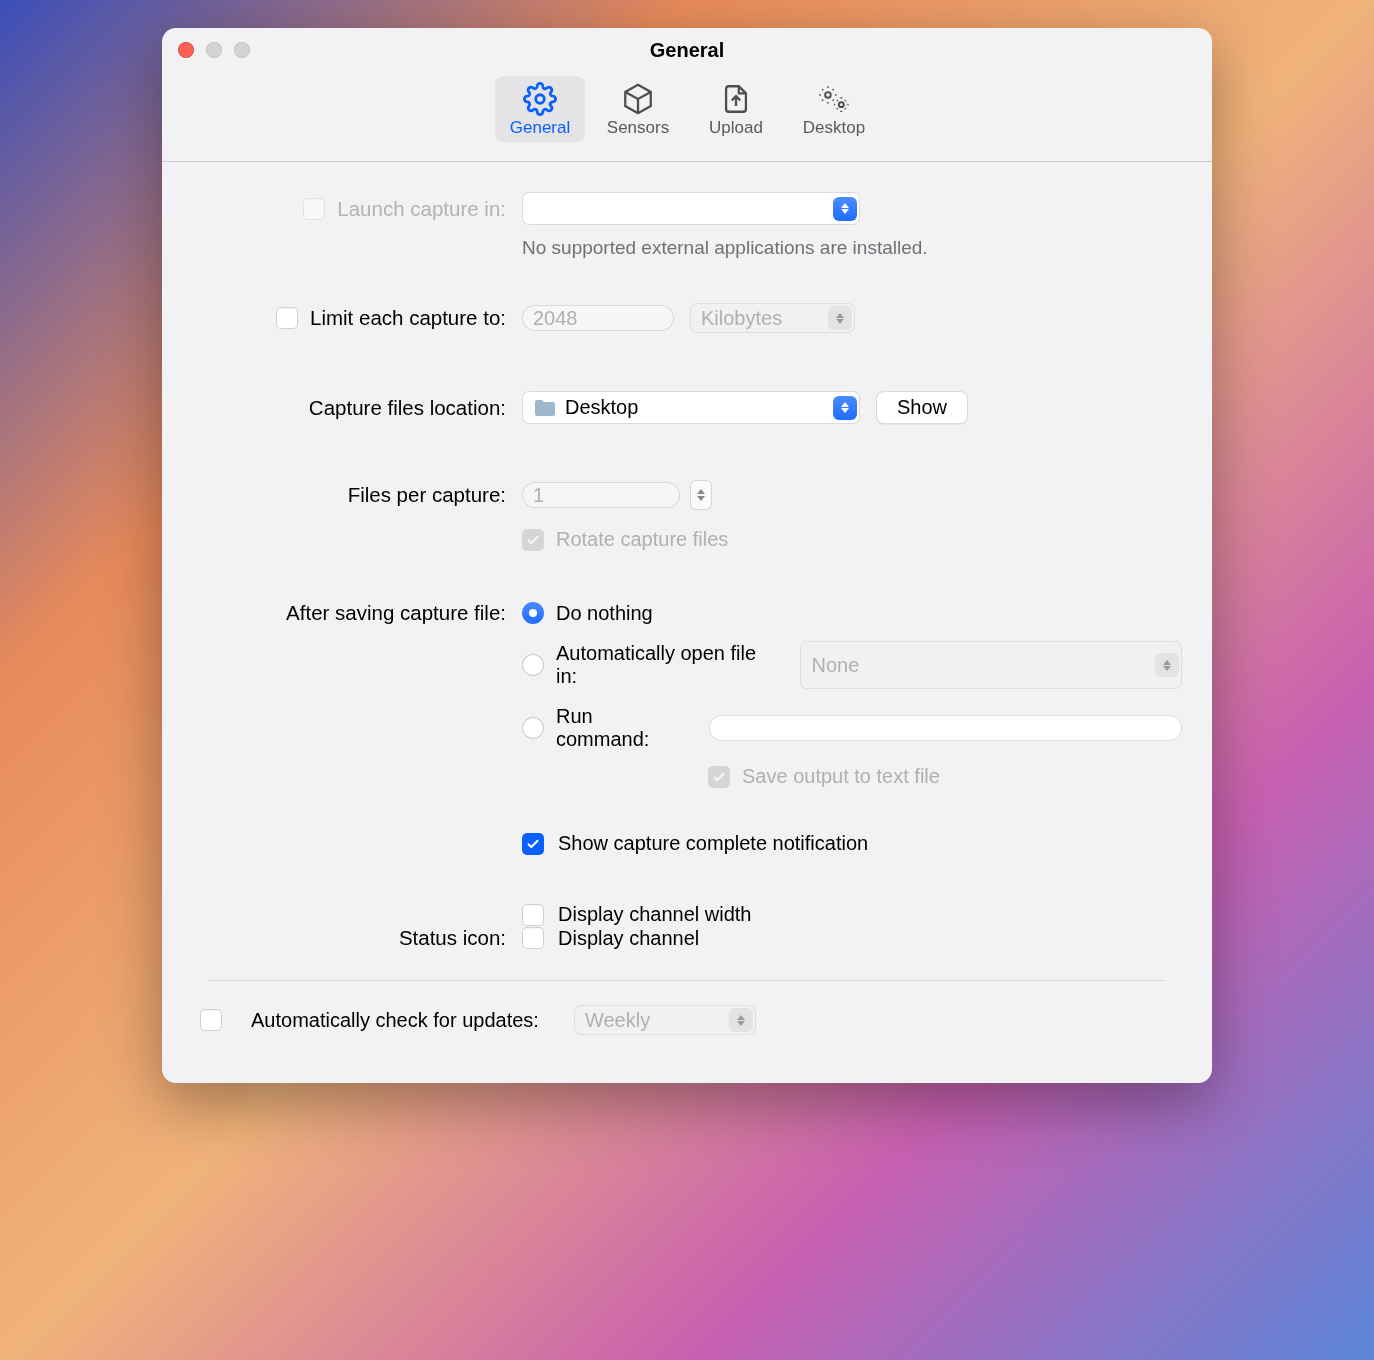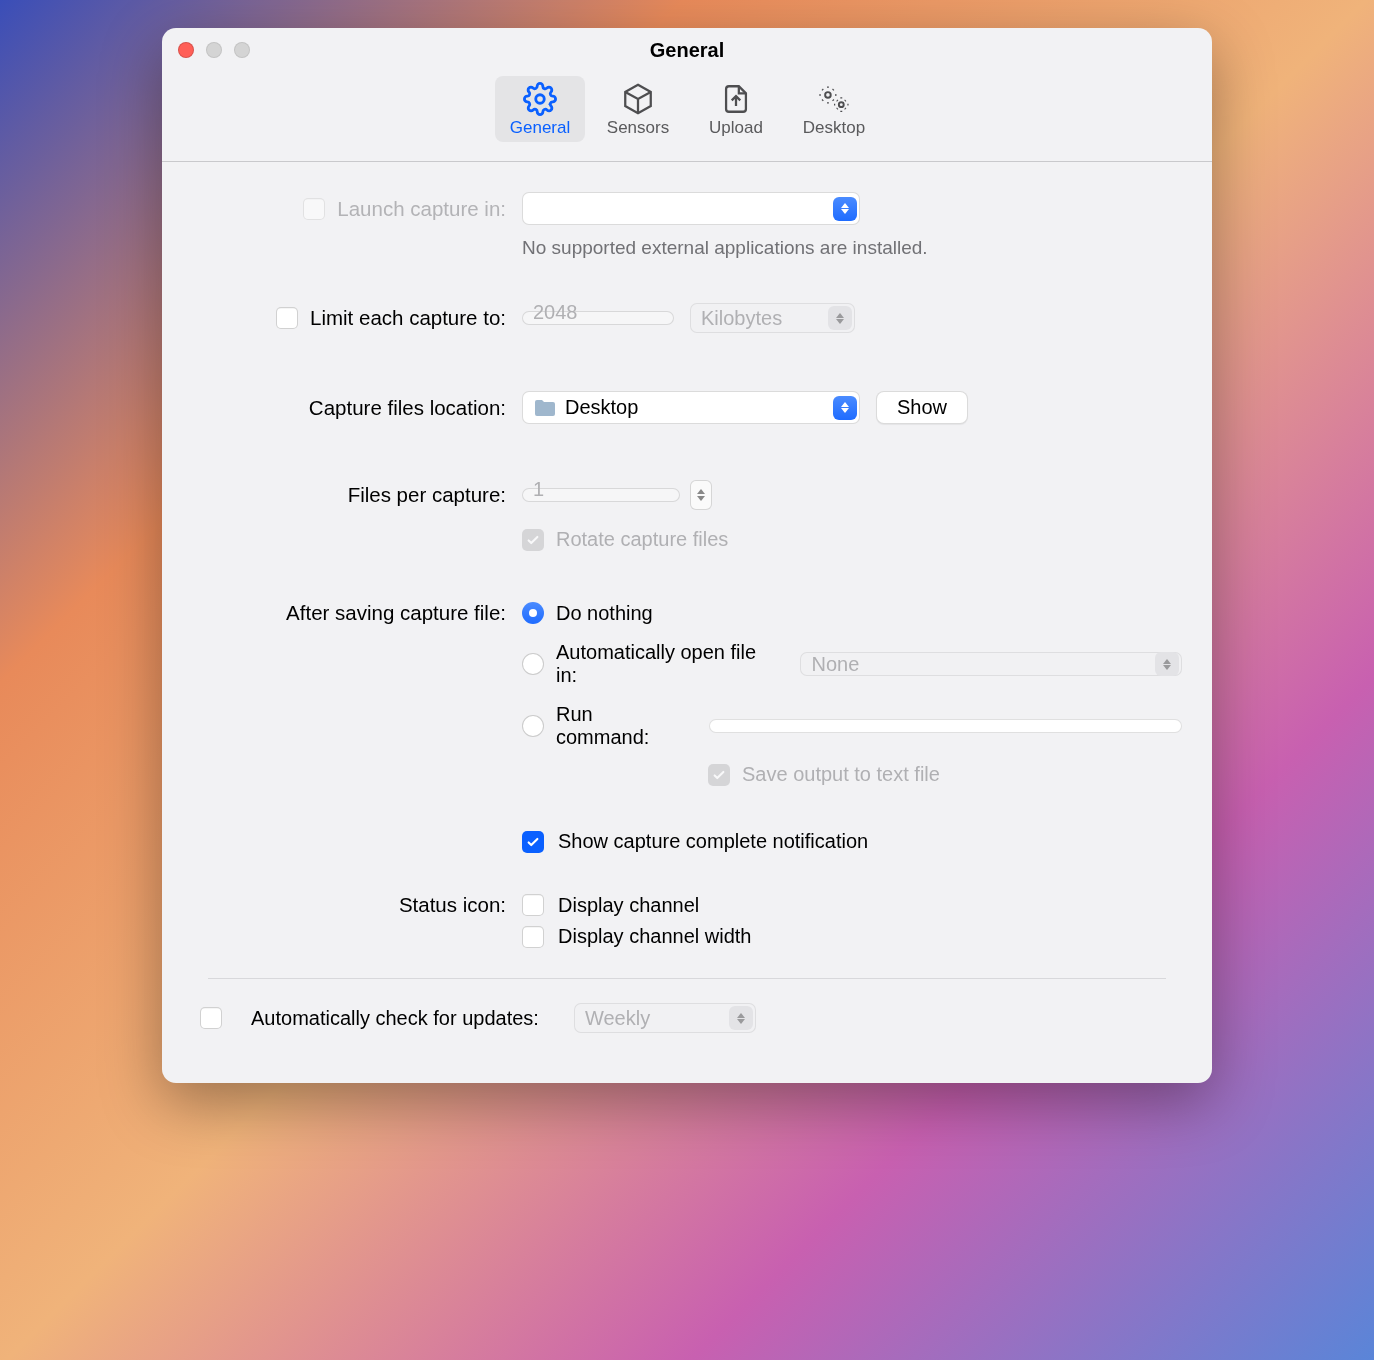--- a/index.html
+++ b/index.html
@@ -90,24 +90,24 @@
     }
     .popup.disabled { background:#f1f1f3; border-color: rgba(0,0,0,0.08); border-radius: 7px; }
     .popup.disabled .knob { background:#e3e3e6; }
     .popup.disabled .knob .chev { border-bottom-color:#9a9a9c; border-top-color:#9a9a9c; }
     .knob .chev { width:0;height:0; }
     .knob .chev.up { border-left:4px solid transparent;border-right:4px solid transparent;border-bottom:5px solid #fff; }
     .knob .chev.down { border-left:4px solid transparent;border-right:4px solid transparent;border-top:5px solid #fff; }
     .popup.tall { height: 33px; }
     .hint { color:#717175; font-size: 19px; margin-top: 12px; margin-left: 330px;}
     .text-input {
-      height: 14px; border-radius: 14px; background:#f6f6f7;
+      height: 26px; border-radius: 14px; background:#f6f6f7;
       border: 0.5px solid rgba(0,0,0,0.12);
       padding: 0 10px; font-size: 20px; color:#b0b0b3;
-      display:flex; align-items:flex-end;
+      display:flex; align-items:center;
     }
     .text-input.active { background:#fff; color:#000; }
     .btn {
       background:#fff; border-radius: 8px;
       border: 0.5px solid rgba(0,0,0,0.14);
       padding: 4px 20px; font-size: 20px;
       box-shadow: 0 1px 1px rgba(0,0,0,0.06);
     }
     .folder-icon { width:24px; height:20px; margin-right: 8px; }
     .stepper {
@@ -273,21 +273,21 @@
     <div class="row">
       <div class="form-label">After saving capture file:</div>
       <div class="controls" style="gap:12px;">
         <span class="radio sel"></span>
         <span>Do nothing</span>
       </div>
     </div>
     <div class="row sub-indent" style="margin-top:16px; gap:12px; align-items:center;">
       <span class="radio"></span>
       <span>Automatically open file in:</span>
-      <div class="popup disabled" style="width:382px; height:24px; margin-left:6px;">
+      <div class="popup disabled" style="width:382px; height:48px; margin-left:6px;">
         <span class="dim-text">None</span>
         <span class="knob">
             <span class="chev up"></span>
             <span class="chev down"></span>
           </span>
       </div>
     </div>
     <div class="row sub-indent" style="margin-top:16px; gap:12px; align-items:center;">
       <span class="radio"></span>
       <span>Run command:</span>
@@ -308,30 +308,30 @@
       <span class="cb-checked">
           <svg viewBox="0 0 16 16">
             <path d="M3 8.5l3 3 7-7" stroke="#fff" stroke-width="2.4" fill="none" stroke-linecap="round" stroke-linejoin="round"></path>
           </svg>
         </span>
       <span>Show capture complete notification</span>
     </div>
 
     <div style="height:40px"></div>
 
+    <div class="row sub-indent" style="margin-top:8px; gap:14px;">
+      <span class="cb-empty"></span>
+      <span>Display channel width</span>
+    </div>
     <div class="row">
       <div class="form-label">Status icon:</div>
       <div class="controls" style="gap:14px;">
         <span class="cb-empty"></span>
         <span>Display channel</span>
       </div>
-    </div>
-    <div class="row sub-indent" style="margin-top:8px; gap:14px;">
-      <span class="cb-empty"></span>
-      <span>Display channel width</span>
     </div>
 
     <div class="divider"></div>
 
     <div class="row" style="gap:29px; padding-left:8px;">
       <span class="cb-empty"></span>
       <span>Automatically check for updates:</span>
       <div class="popup disabled" style="width:182px; margin-left:6px;">
         <span class="dim-text">Weekly</span>
         <span class="knob">

